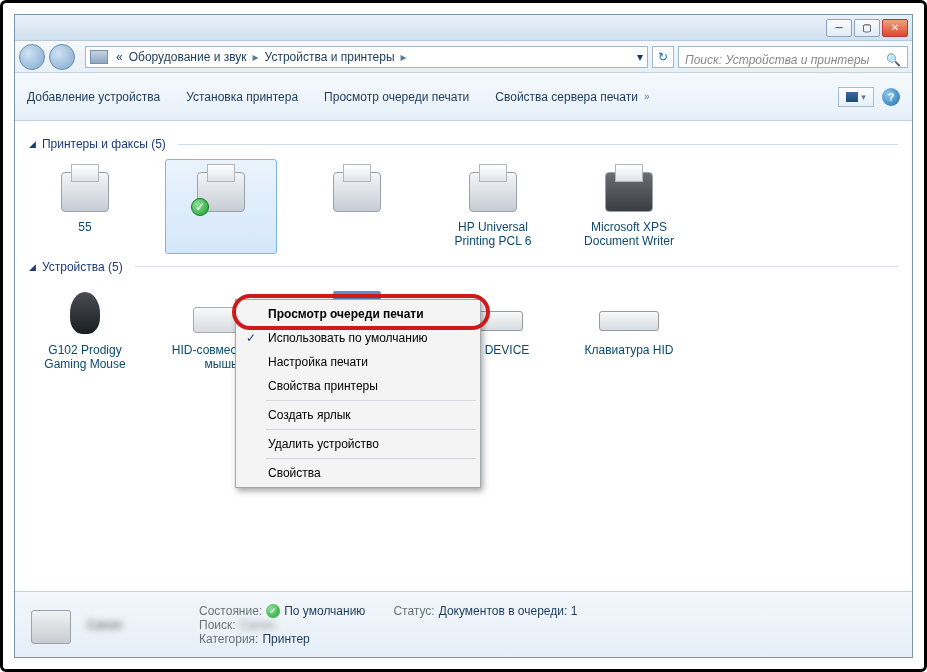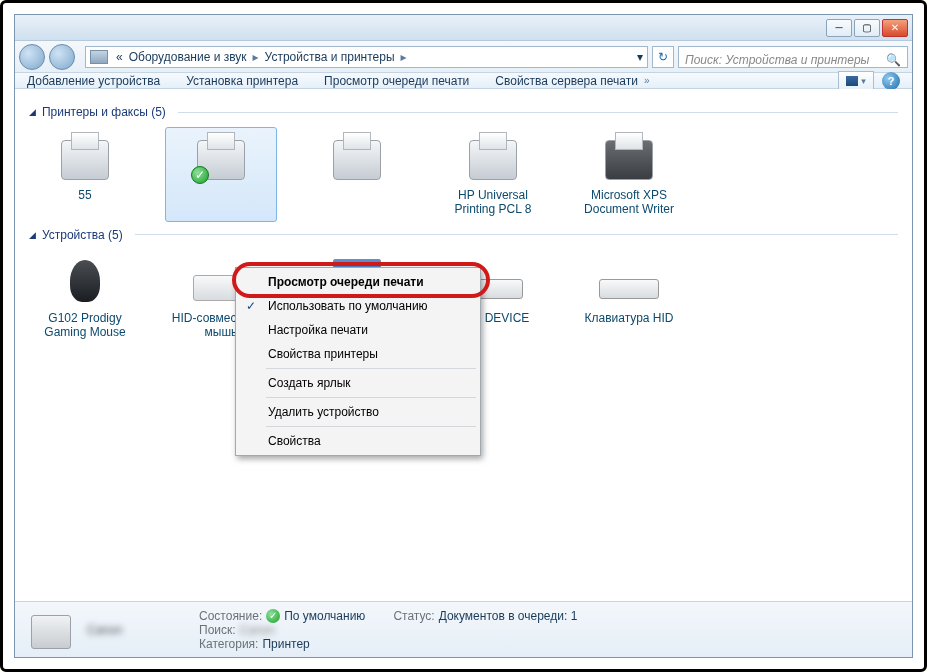--- a/index.html
+++ b/index.html
@@ -11,21 +11,21 @@
 .navbar { height: 32px; background: linear-gradient(180deg,#f5f8fb,#e7eff7); border-bottom: 1px solid #c4d4e3; display:flex; align-items:center; padding:0 4px; gap:4px; }
 .navcircle { width:26px; height:26px; border-radius:50%; background: radial-gradient(circle at 35% 35%, #cfe3f5, #7fa8cc); border:1px solid #6a8bab; }
 .navcircle + .navcircle { margin-right:6px;}
 .addrbox { flex:1; height:22px; background:#fff; border:1px solid #a0b8ce; display:flex; align-items:center; padding:0 4px; gap:6px; color:#1a3a5a; }
 .addrbox .bc-item { color:#1a3a5a; }
 .addrbox .sep { color:#5a7a9a; }
 .addrbox .devicon { width:18px; height:14px; background: linear-gradient(#c3d4e3,#8fa8c0); border:1px solid #7590a8; position:relative; margin-right:2px;}
 .refresh { width:22px; height:22px; border:1px solid #a0b8ce; background:#fff; display:flex; align-items:center; justify-content:center; font-size:12px; color:#1a6aaa; }
 .searchbox { width:230px; height:22px; background:#fff; border:1px solid #a0b8ce; display:flex; align-items:flex-end; padding:0 6px; color:#888; font-style:italic; }
 .searchbox .sico { margin-left:auto; color:#3a6aa0; font-style:normal;}
-.toolbar { height:16px; background: linear-gradient(180deg,#f6fafe 0%,#e6eff8 100%); border-bottom:1px solid #c4d4e3; display:flex; align-items:center; padding:0 12px; gap:26px; color:#1a3a5a; }
+.toolbar { height:48px; background: linear-gradient(180deg,#f6fafe 0%,#e6eff8 100%); border-bottom:1px solid #c4d4e3; display:flex; align-items:center; padding:0 12px; gap:26px; color:#1a3a5a; }
 .toolbar .tbtn { cursor:default; }
 .toolbar .chev { font-size:10px; color:#5a7a9a; margin-left:-20px;}
 .toolbar-right { margin-left:auto; display:flex; align-items:center; gap:8px;}
 .viewbtn { width:36px; height:20px; border:1px solid #a8bed2; background:linear-gradient(#fff,#e6eff8); display:flex; align-items:center; justify-content:center;}
 .viewbtn .ico { width:12px; height:10px; background:linear-gradient(#3a6aa0,#1a4a7a);}
 .help { width:18px; height:18px; border-radius:50%; background:radial-gradient(circle at 35% 35%,#8fcaf0,#1a6aaa); color:#fff; display:flex; align-items:center; justify-content:center; font-size:11px; font-weight:bold;}
 .content { flex:1; background:#fff; overflow:auto; position:relative; padding:10px 14px;}
 .group-hdr { display:flex; align-items:center; color:#1a3a7a; margin-top:6px; margin-bottom:8px; gap:6px; }
 .group-hdr .tri { font-size:9px; }
 .group-hdr .line { flex:1; height:1px; background:#d0dce8; margin-left:6px;}
@@ -50,21 +50,21 @@
 .item .ico-pc { width:64px; height:52px; position:relative; margin-bottom:4px;}
 .item .ico-pc::before{content:"";position:absolute;left:8px;top:4px;right:8px;height:28px;background:linear-gradient(#5a8fd0,#2a5a9a);border:1px solid #888;border-radius:2px;}
 .item .ico-pc::after{content:"";position:absolute;left:4px;bottom:4px;right:4px;height:12px;background:linear-gradient(#f0f2f4,#c8ccd0);border:1px solid #999;border-radius:2px;}
 .item .ico-pc .warn{position:absolute;right:0;bottom:6px;width:16px;height:14px;background:linear-gradient(#ffe680,#f0b020);clip-path:polygon(50% 0,100% 100%,0 100%);}
 .ctxmenu { position:absolute; left:220px; top:178px; width:246px; background:#f4f4f4; border:1px solid #a0a8b0; box-shadow:2px 3px 6px rgba(0,0,0,0.35); z-index:10; padding:2px;}
 .ctxmenu .mi { height:24px; display:flex; align-items:center; padding:0 12px 0 30px; position:relative; color:#000;}
 .ctxmenu .mi .chk { position:absolute; left:8px; color:#1a4a8a; font-size:12px;}
 .ctxmenu .mi.bold { font-weight:bold;}
 .ctxmenu .sep { height:1px; background:#d4d8dc; margin:2px 2px 2px 28px;}
 .ctxmenu .highlight { position:absolute; left:-6px; top:-8px; width:258px; height:36px; border:4px solid #d01a1a; border-radius:18px; pointer-events:none;}
-.statusbar { height:56px; background:linear-gradient(180deg,#f3f7fb,#e5eef7); border-top:1px solid #c4d4e3; display:flex; align-items:center; padding:16px 12px; gap:12px;}
+.statusbar { height:66px; background:linear-gradient(180deg,#f3f7fb,#e5eef7); border-top:1px solid #c4d4e3; display:flex; align-items:center; padding:16px 12px; gap:12px;}
 .statusbar .sbico { width:48px; height:42px; position:relative;}
 .statusbar .sbico::before{content:"";position:absolute;left:4px;top:6px;right:4px;bottom:2px;background:linear-gradient(#f0f2f4,#c8ccd0);border:1px solid #9aa1a8;border-radius:3px;}
 .statusbar .sbtitle { color:#4a4e52; font-weight:normal; filter:blur(3px); width:100px;}
 .statusbar .cols { display:flex; gap:28px;}
 .statusbar .pair { display:flex; gap:4px;}
 .statusbar .k { color:#6a7278; text-align:right;}
 .statusbar .v { color:#1a3a5a; display:flex; align-items:center; gap:4px;}
 .statusbar .gchk{width:14px;height:14px;border-radius:50%;background:radial-gradient(circle at 35% 35%,#8de09a,#1aa02a);display:inline-flex;align-items:center;justify-content:center;color:#fff;font-size:10px;}
 .statusbar .blur { filter:blur(3px); color:#888; }
 </style>
@@ -130,21 +130,21 @@
             <span class="check">✓</span>
           </div>
         <span class="label"></span>
       </div>
       <div class="item">
         <div class="ico-printer"></div>
         <span class="label"></span>
       </div>
       <div class="item">
         <div class="ico-printer"></div>
-        <span class="label">HP Universal Printing PCL 8</span>
+        <span class="label">HP Universal Printing PCL 6</span>
       </div>
       <div class="item">
         <div class="ico-printer dark"></div>
         <span class="label">Microsoft XPS Document Writer</span>
       </div>
     </div>
 
     <div class="group-hdr">
       <span class="tri">◢</span>
       <span>Устройства (5)</span>

